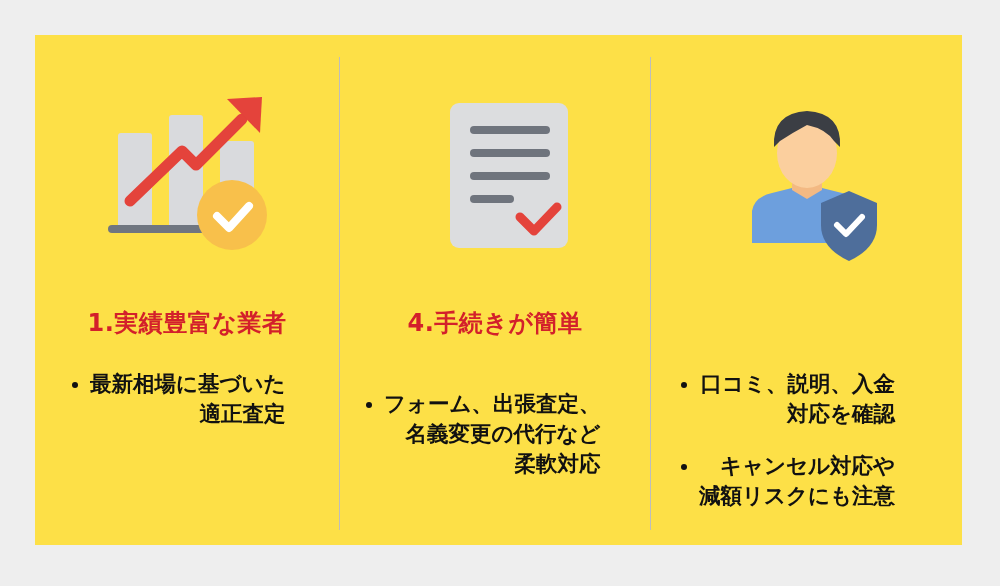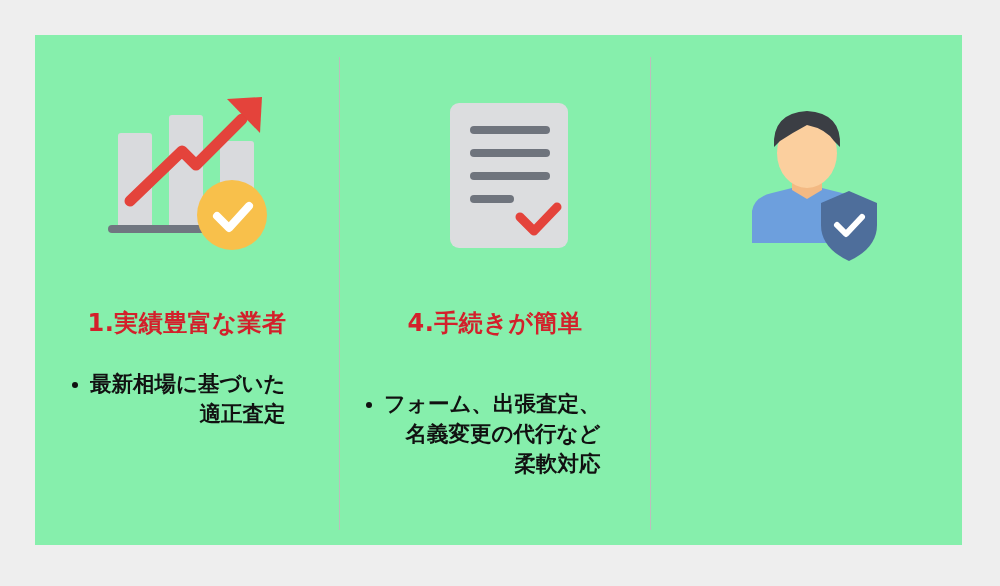--- a/index.html
+++ b/index.html
@@ -7,21 +7,21 @@
       width: 1000px; height: 586px;
       background: #eeeeee;
       position: relative;
       overflow: hidden;
       font-family: "DejaVu Sans", "Liberation Sans", sans-serif;
     }
     .card {
       position: absolute;
       left: 35px; top: 35px;
       width: 927px; height: 510px;
-      background: #86efac;
+      background: #fde047;
     }
     .divider {
       position: absolute;
       top: 22px;
       width: 1px; height: 473px;
       background: #bdbdbd;
     }
     .col {
       position: absolute;
       top: 0; height: 510px;
@@ -120,15 +120,21 @@
     <div class="icon">
       <svg viewBox="0 0 170 170">
         <path d="M30 150 L30 118 Q32 104 50 100 L70 95 L100 95 L120 100 Q138 104 140 118 L140 150 Z" fill="#6d9fdd"></path>
         <path d="M70 80 L70 97 L85 106 L100 97 L100 80 Z" fill="#f3b983"></path>
         <ellipse cx="85" cy="60" rx="30" ry="35" fill="#fbcf9e"></ellipse>
         <path d="M52 54 Q50 20 85 18 Q120 20 118 54 L112 48 Q104 36 85 32 Q70 40 58 48 Z" fill="#3b3e44"></path>
         <path d="M127 98 L155 110 L155 132 Q155 155 127 168 Q99 155 99 132 L99 110 Z" fill="#4e6e9b"></path>
         <polyline points="115,132 124,141 140,124" fill="none" stroke="#ffffff" stroke-width="6" stroke-linecap="round" stroke-linejoin="round"></polyline>
       </svg>
     </div>
+    <ul class="bullets" style="left:28px;">
+      <li class="bullet">口コミ、説明、入金
+対応を確認</li>
+      <li class="bullet">キャンセル対応や
+減額リスクにも注意</li>
+    </ul>
   </div>
 
 </div>
 
 </body></html>

